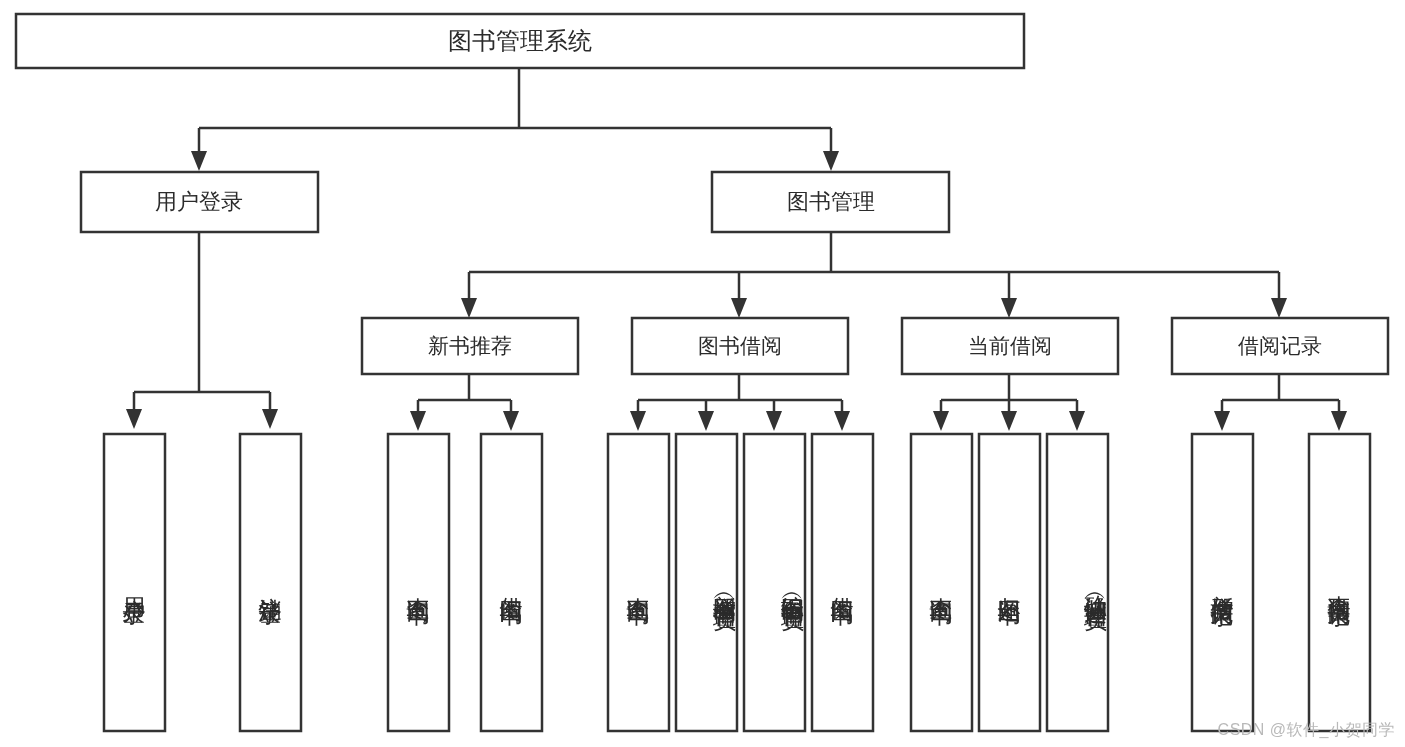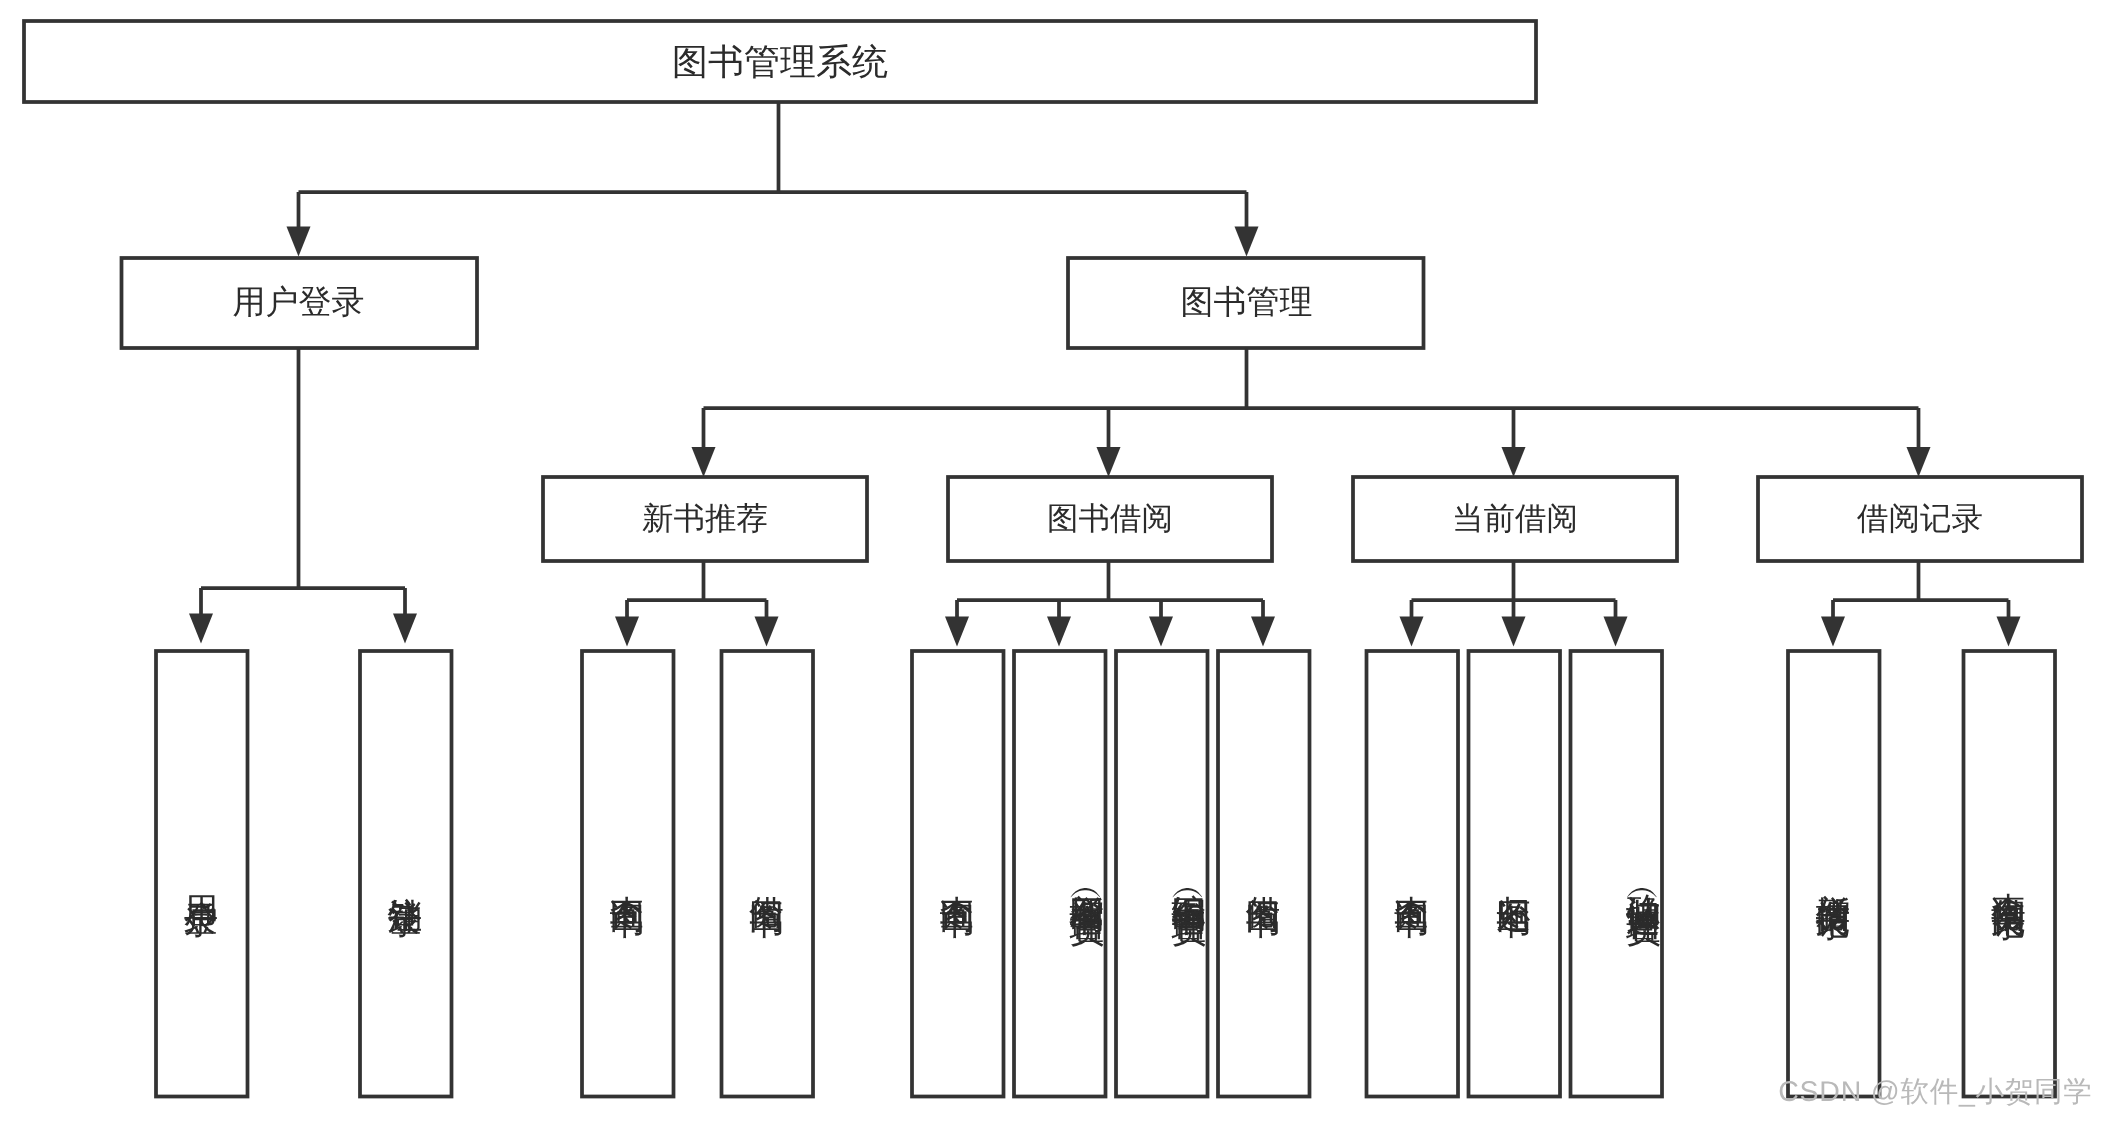--- a/index.html
+++ b/index.html
@@ -37,21 +37,21 @@
     justify-content:center;
     white-space:nowrap;
     pointer-events:none;
   }
   .leaf-label.centered{align-items:center;}
   #watermark{
     position:absolute;
     right:10px;
     bottom:6px;
     font-family:"Liberation Sans","DejaVu Sans",sans-serif;
-    font-size:19px;
+    font-size:16px;
     color:#b9b9b9;
     white-space:nowrap;
     letter-spacing:0.5px;
   }
 </style>
 </head>
 <body>
 
 <div id="diagram-root">
 

